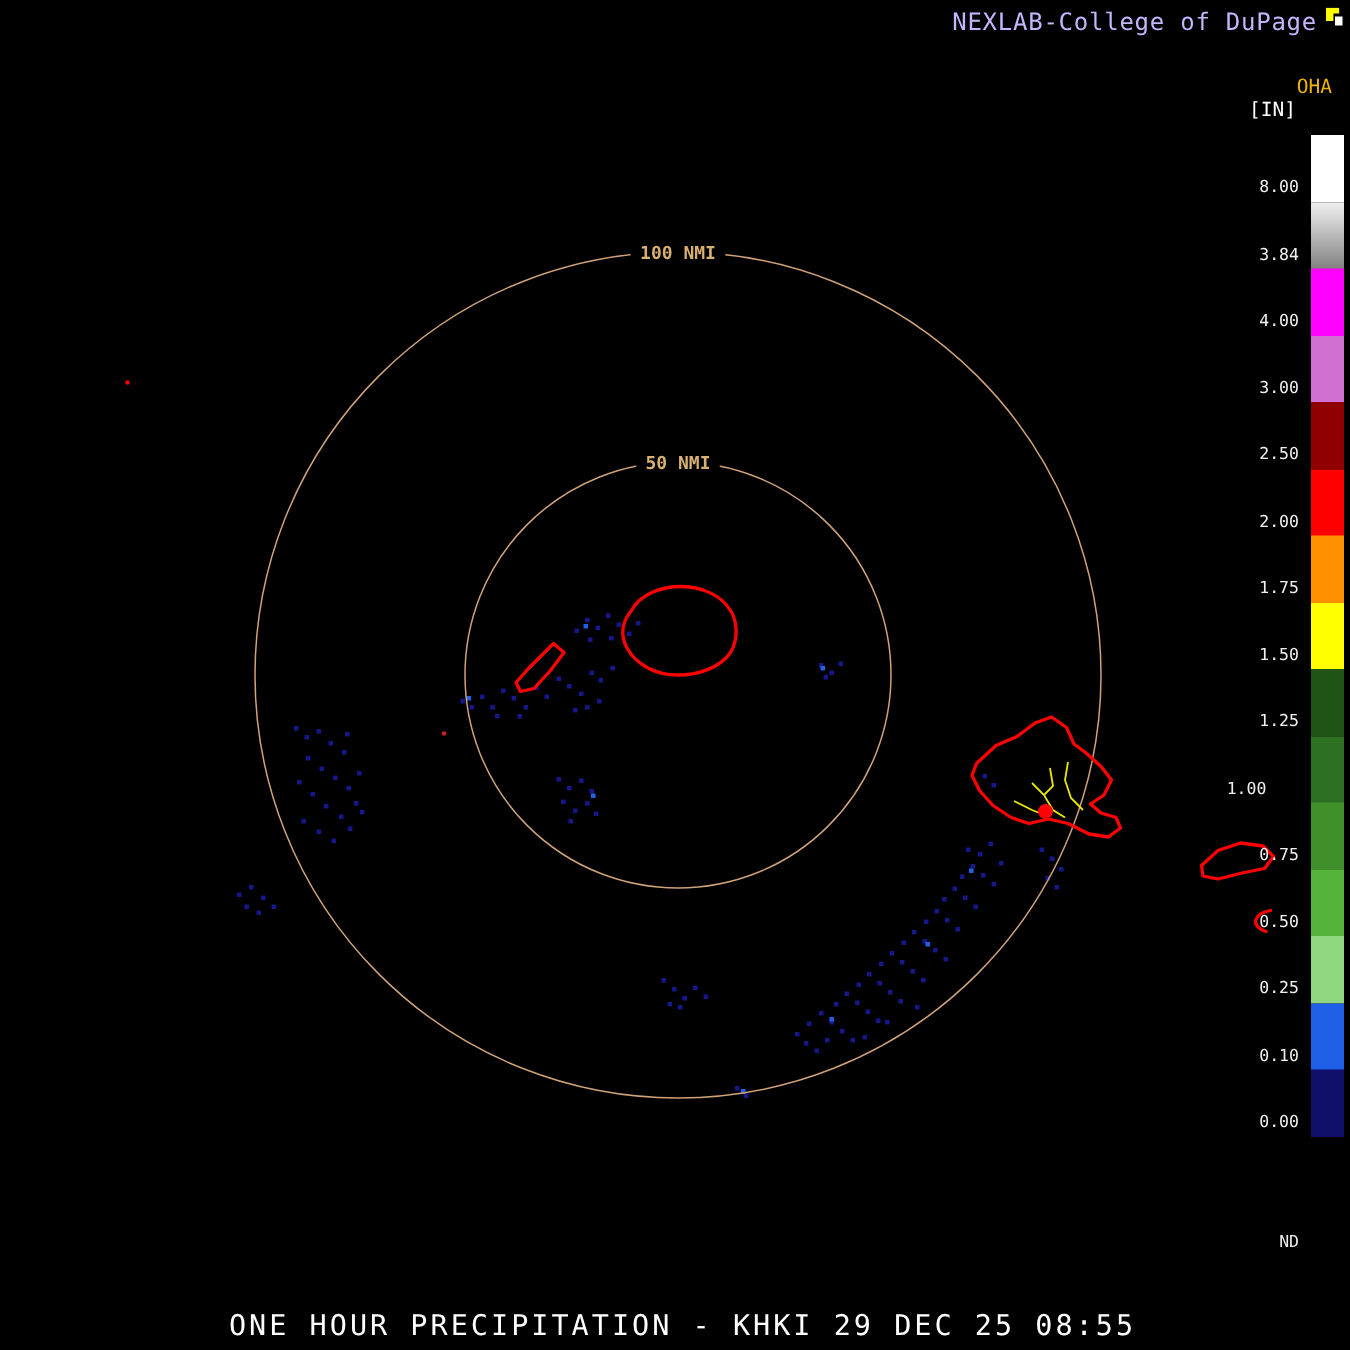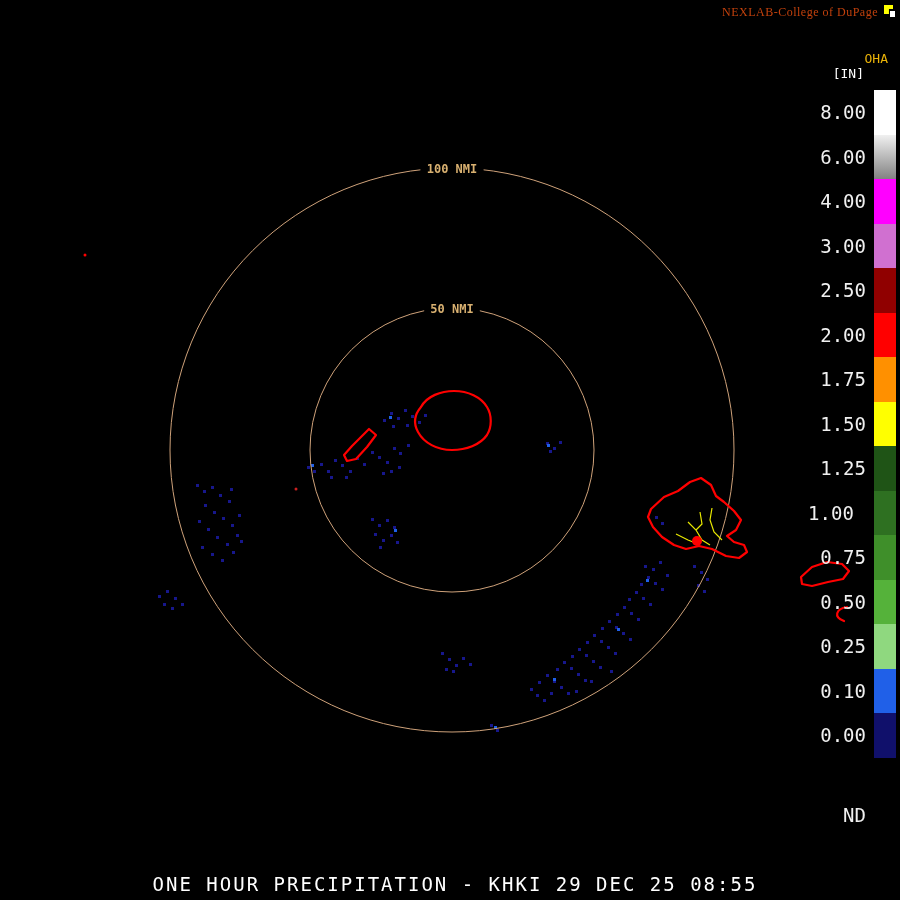--- a/index.html
+++ b/index.html
@@ -5,21 +5,21 @@
   html,body{margin:0;padding:0;background:#000;}
   body{
     position:relative;
     width:900px;height:900px;
     overflow:hidden;
     font-family:"DejaVu Sans Mono","Liberation Mono",monospace;
   }
   #radar-svg{position:absolute;left:0;top:0;}
   .brand{
     position:absolute;top:5px;right:22px;
-    color:#c2410c;font-size:12px;letter-spacing:0.5px;white-space:nowrap;font-family:Liberation Serif, serif;
+    color:#c4b5fd;font-size:16px;letter-spacing:0.5px;white-space:nowrap;
   }
   .brand-icon{
     position:absolute;top:4px;right:4px;width:14px;height:14px;
     background:#000;
   }
   .brand-icon::before{
     content:"";position:absolute;left:2px;top:1px;width:9px;height:9px;
     background:#ffff00;clip-path:polygon(0 0,100% 0,100% 45%,55% 45%,55% 100%,0 100%);
   }
   .brand-icon::after{
@@ -28,21 +28,21 @@
   .legend-title{
     position:absolute;top:51px;right:12px;color:#eab308;font-size:13px;
   }
   .legend-units{
     position:absolute;top:66px;right:36px;color:#ffffff;font-size:13px;
   }
   #legend-scale{position:absolute;left:0;top:0;width:900px;height:900px;pointer-events:none;}
   .lg-seg{position:absolute;left:874px;width:22px;height:45px;}
   .lg-label{
     position:absolute;left:796px;width:70px;text-align:right;
-    color:#f0f0f0;font-size:19px;line-height:14px;
+    color:#f0f0f0;font-size:11px;line-height:14px;margin-top:13px;
   }
   .caption{
     position:absolute;bottom:5px;left:455px;transform:translateX(-50%);
     color:#ffffff;font-size:19px;letter-spacing:2px;white-space:nowrap;
   }
 </style>
 </head>
 <body>
 
 <svg id="radar-svg" width="900" height="900" viewBox="0 0 900 900">
@@ -209,21 +209,21 @@
 
 <div class="brand">NEXLAB-College of DuPage</div>
 <div class="brand-icon"></div>
 
 <div class="legend-title">OHA</div>
 <div class="legend-units">[IN]</div>
 <div id="legend-scale">
     <div class="lg-seg" style="top: 90px; background: rgb(255, 255, 255);"></div>
     <div class="lg-label" style="top: 105.25px;">8.00</div>
     <div class="lg-seg" style="top: 134.5px; background: linear-gradient(rgb(240, 240, 240), rgb(128, 128, 128));"></div>
-    <div class="lg-label" style="top: 149.75px;">6.00</div>
+    <div class="lg-label" style="top: 149.75px;">3.84</div>
     <div class="lg-seg" style="top: 179px; background: rgb(255, 0, 255);"></div>
     <div class="lg-label" style="top: 194.25px;">4.00</div>
     <div class="lg-seg" style="top: 223.5px; background: rgb(208, 112, 208);"></div>
     <div class="lg-label" style="top: 238.75px;">3.00</div>
     <div class="lg-seg" style="top: 268px; background: rgb(144, 0, 0);"></div>
     <div class="lg-label" style="top: 283.25px;">2.50</div>
     <div class="lg-seg" style="top: 312.5px; background: rgb(255, 0, 0);"></div>
     <div class="lg-label" style="top: 327.75px;">2.00</div>
     <div class="lg-seg" style="top: 357px; background: rgb(255, 144, 0);"></div>
     <div class="lg-label" style="top: 372.25px;">1.75</div>

